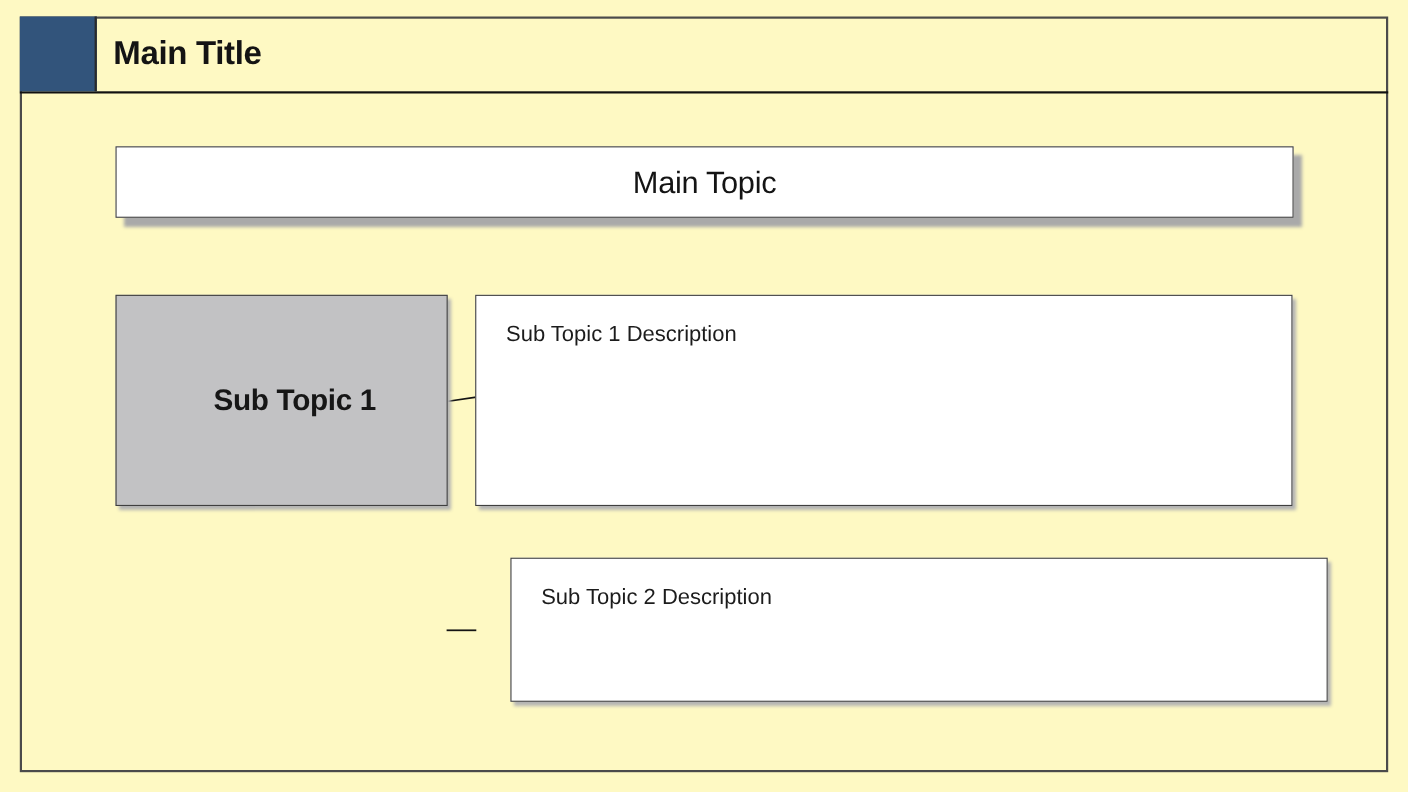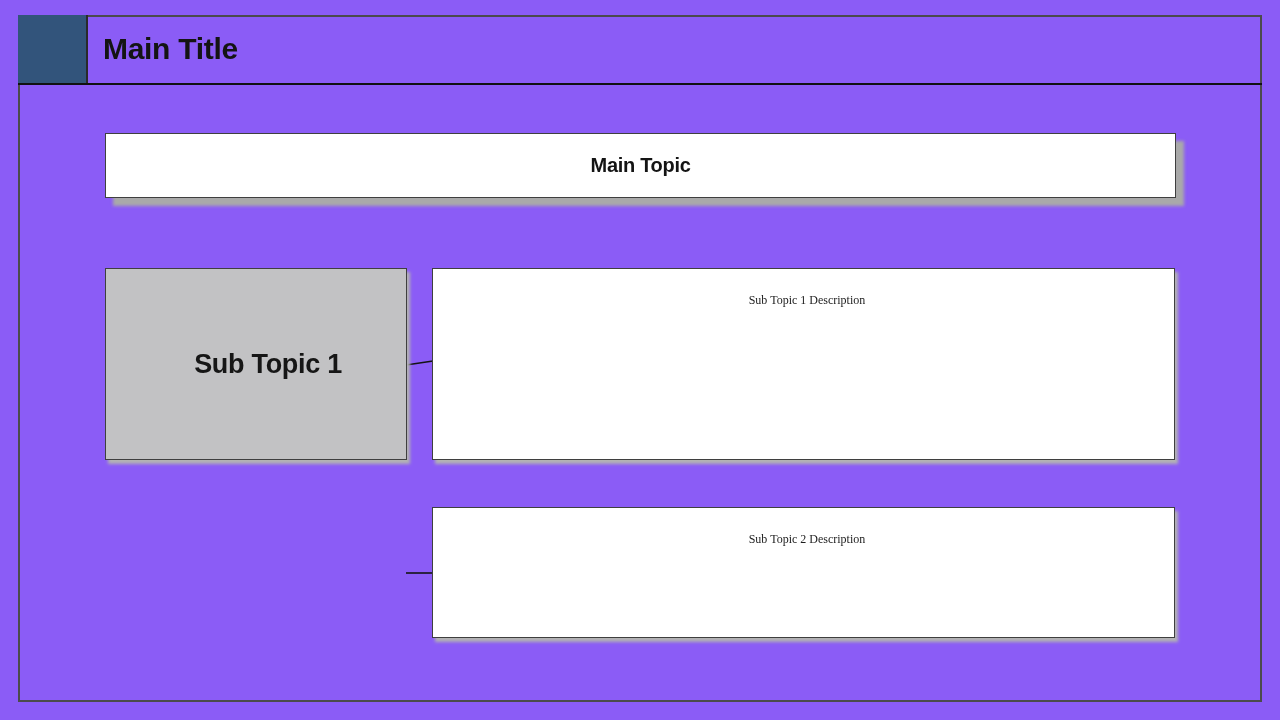--- a/index.html
+++ b/index.html
@@ -5,23 +5,22 @@
   html, body {
     margin: 0;
     padding: 0;
     background: #ffffff;
     font-family: "Liberation Sans", sans-serif;
   }
   .canvas {
     position: relative;
     width: 1280px;
     height: 720px;
-    background: #8b5cf6;
+    background: #fef9c3;
     overflow: hidden;
-    text-align: center;
   }
   
   .slide-frame {
     position: absolute;
     left: 18px; top: 15px;
     width: 1244px; height: 687px;
     border: 2px solid #4b4b4b;
     box-sizing: border-box;
     background: transparent;
   }
@@ -58,22 +57,22 @@
     width: 1071px; height: 65px;
     box-sizing: border-box;
     background: #ffffff;
     border: 1px solid var(--box_border, #3f3f3f);
     box-shadow: 8px 8px 3px var(--big_shadow, #a9a9a9);
     display: flex;
     align-items: center;
     justify-content: center;
   }
   .main-topic-box span {
-    font-size: 20px;
-    font-weight: 700;
+    font-size: 28px;
+    font-weight: 400;
     color: var(--title_text, #141414);
     letter-spacing: -0.3px;
   }
   
   .topic-box {
     position: absolute;
     left: 105px;
     width: 302px;
     box-sizing: border-box;
     display: flex;
@@ -99,26 +98,25 @@
   }
   .desc-box {
     position: absolute;
     left: 432px;
     width: 743px;
     box-sizing: border-box;
     background: #ffffff;
     border: 1px solid var(--box_border, #3f3f3f);
     box-shadow: 3px 4px 3px var(--small_shadow, #b3b3b3);
     padding: 24px 20px 0 27px;
-    font-size: 12px;
+    font-size: 20px;
     color: var(--desc_text, #1c1c1c);
-    font-family: Liberation Serif, serif;
   }
   .desc-box-1 { top: 268px; height: 192px; }
-  .desc-box-2 { top: 507px; height: 131px; }
+  .desc-box-2 { top: 507px; height: 131px; margin-left: 32px; }
   
   .connectors {
     position: absolute;
     left: 0; top: 0;
     width: 1280px; height: 720px;
     pointer-events: none;
   }
 </style>
 </head>
 <body>

